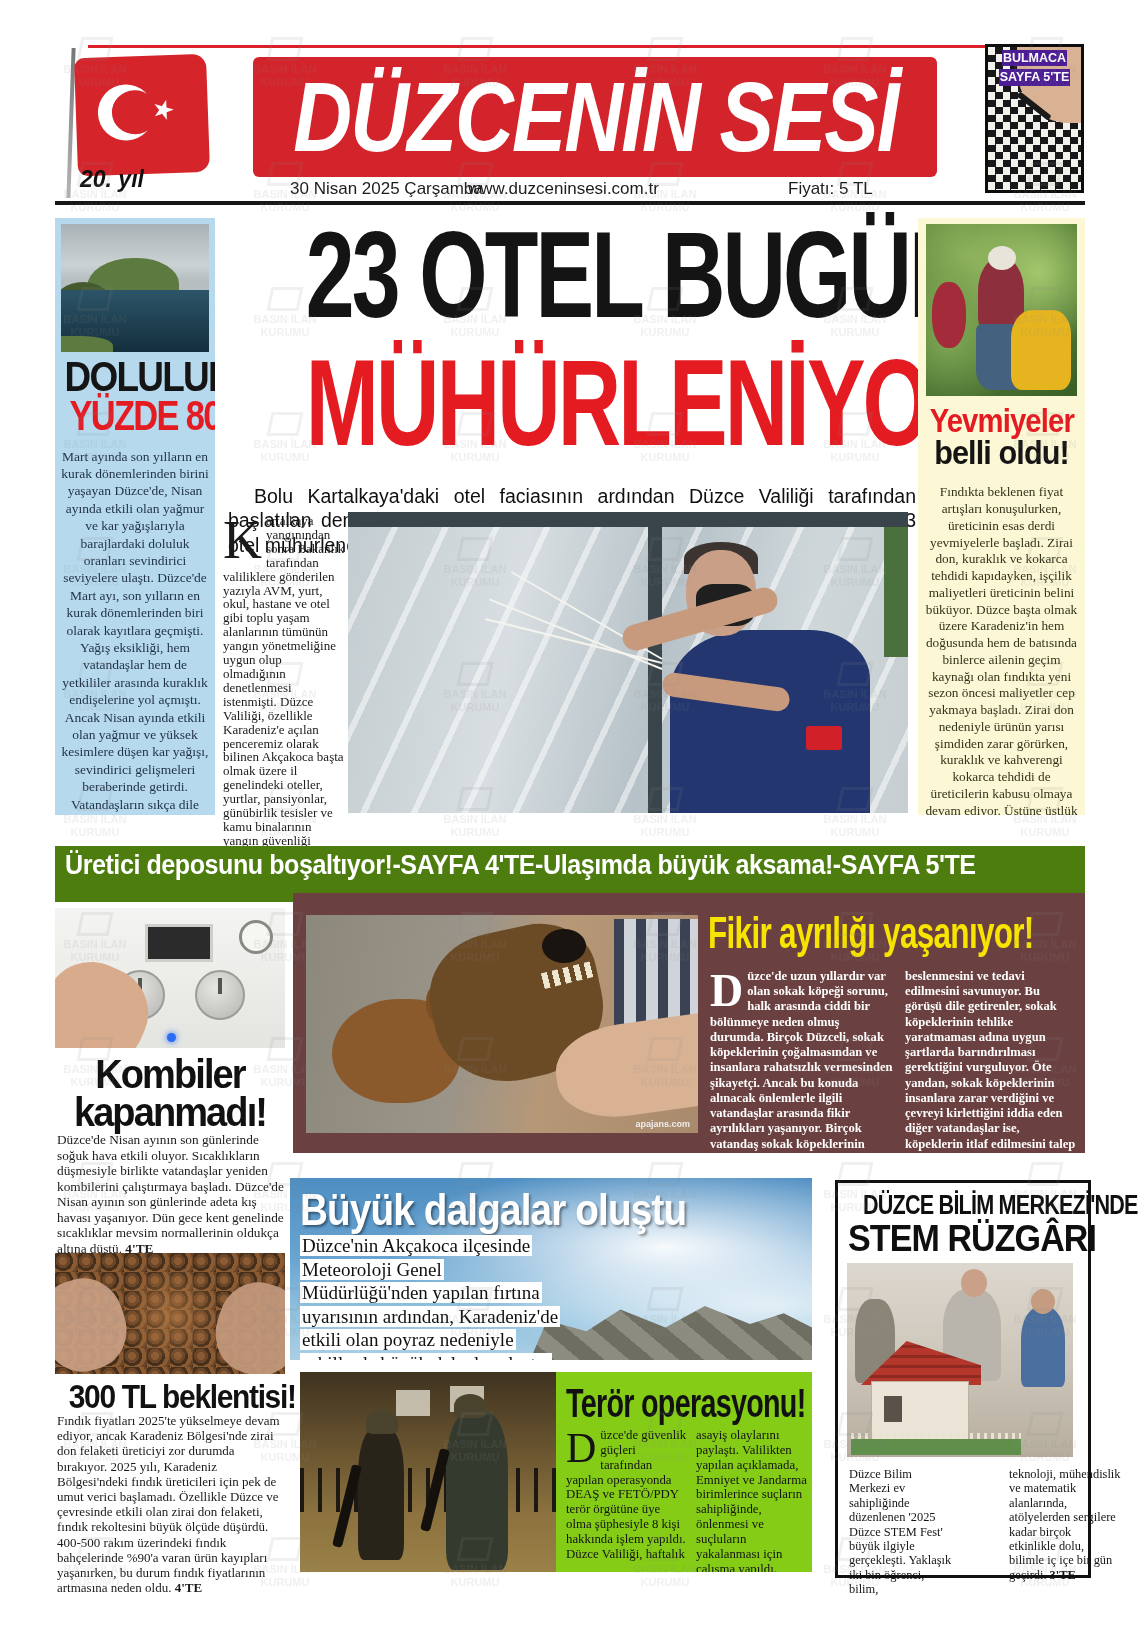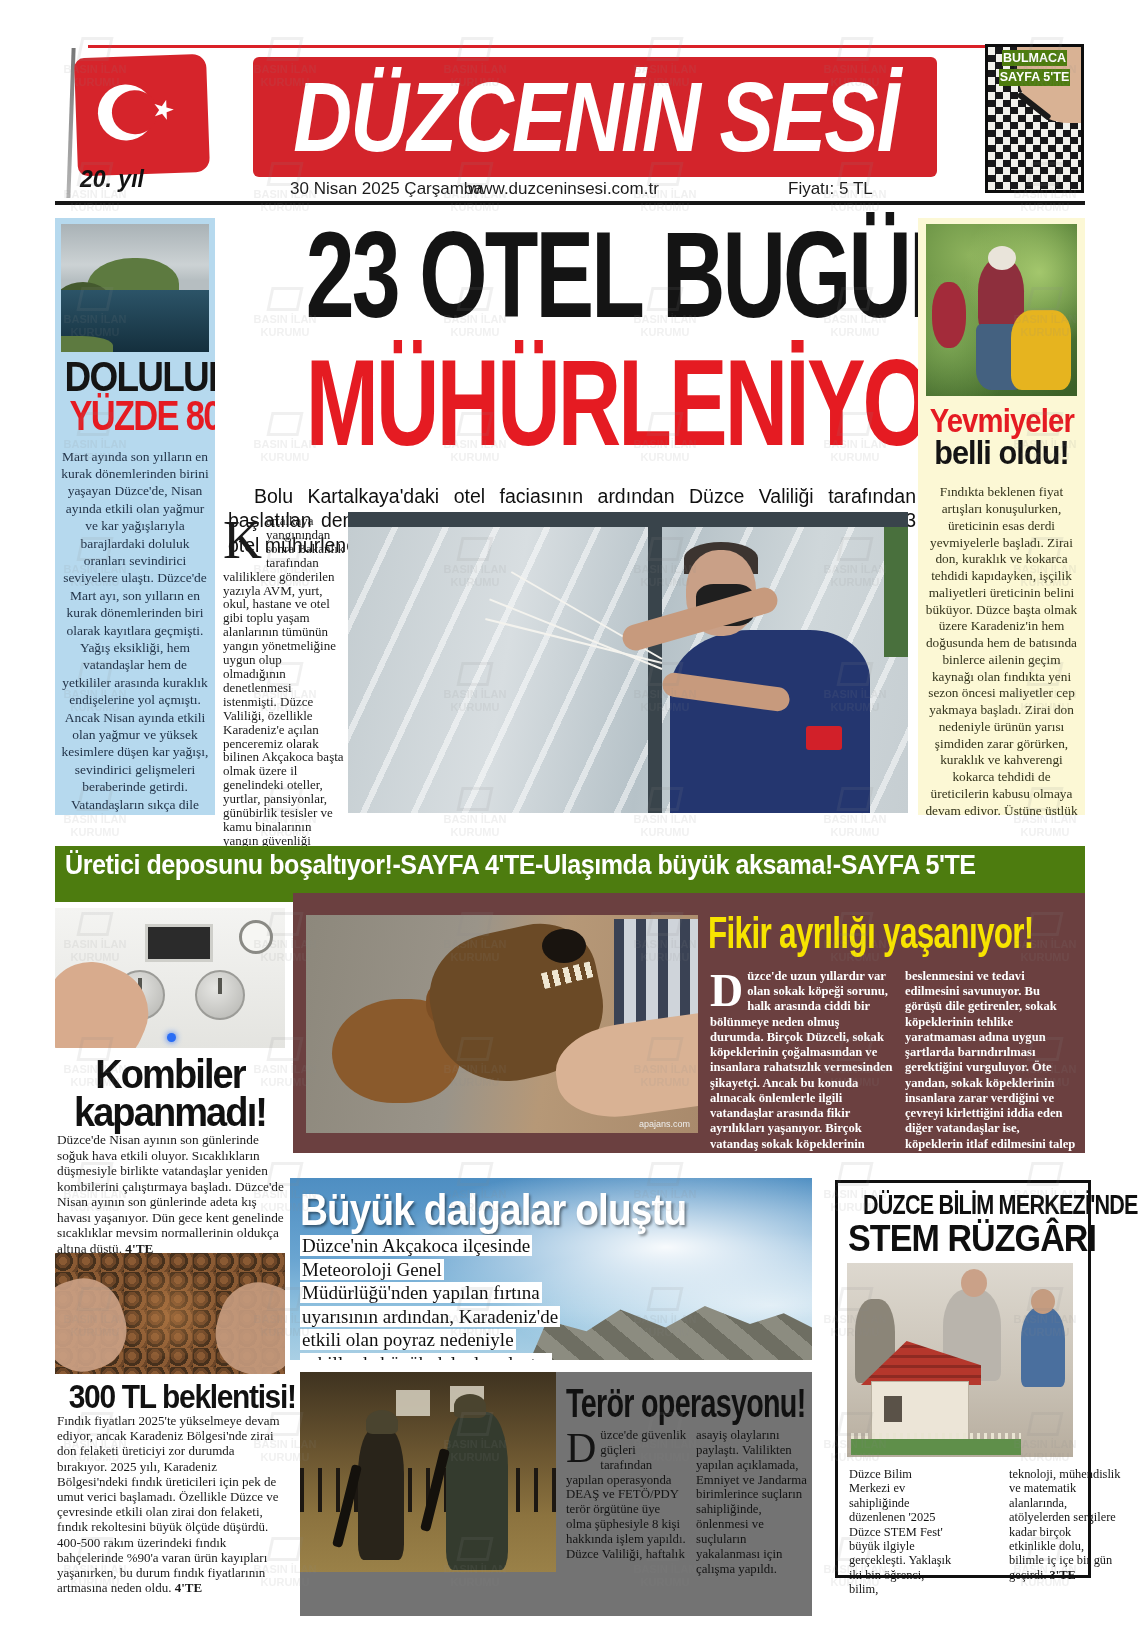--- a/index.html
+++ b/index.html
@@ -19,21 +19,21 @@
   .masthead-box{left:253px;top:57px;width:684px;height:120px;background:#d3242b;border-radius:6px;
                 display:flex;align-items:center;justify-content:center;}
   .masthead-title{font-style:italic;font-weight:700;font-size:84px;color:#fff;letter-spacing:-2px;
                   white-space:nowrap;transform:scale(.97,1.18);}
   .bulmaca-box{left:985px;top:44px;width:93px;height:143px;border:3px solid #0d0d0d;background:#e8e4da;overflow:hidden;}
   .bulmaca-photo{position:absolute;inset:0;
       background:repeating-conic-gradient(#18181a 0% 25%, #f2f1ec 0% 50%) 0 0/15px 15px;}
   .bulmaca-hand{position:absolute;right:-14px;top:-8px;width:78px;height:84px;background:#d9b294;border-radius:0 0 0 65%;}
   .bulmaca-pen{position:absolute;left:26px;top:56px;width:40px;height:6px;background:#1a1a1a;transform:rotate(38deg);border-radius:2px;}
   .bulmaca-chip{position:relative;z-index:2;display:block;width:max-content;margin:3px auto 0;
-      background:#4d7c0f;color:#fff;font-weight:700;font-size:12.5px;line-height:1.3;padding:0 1px;white-space:nowrap;}
+      background:#4c1d95;color:#fff;font-weight:700;font-size:12.5px;line-height:1.3;padding:0 1px;white-space:nowrap;}
   .date-item{top:179px;font-size:17px;color:#1c1c1c;}
   .d-date{left:290px;} .d-site{left:468px;width:256px;text-align:left;} .d-price{left:788px;}
   .header-rule{left:55px;top:201px;width:1030px;height:4px;background:#161616;}
   
   .panel{overflow:hidden;}
   .doluluk-panel{left:55px;top:218px;width:160px;height:597px;background:#b6d9ee;}
   .doluluk-photo{position:absolute;left:6px;top:6px;width:148px;height:128px;background:linear-gradient(#a9b2b6,#ccd2d4 32%,#b6bec1 44%);overflow:hidden;}
   .lake-water{position:absolute;left:0;bottom:0;width:100%;height:62px;background:linear-gradient(#2c5468,#142f3d);}
   .lake-hill{position:absolute;left:26px;top:34px;width:92px;height:58px;background:#5d7a40;border-radius:50% 45% 40% 45%;}
   .lake-hill2{position:absolute;left:-8px;top:58px;width:60px;height:46px;background:#44592e;border-radius:50%;}
@@ -83,21 +83,21 @@
   .yev-t2{top:217px;font-size:34px;color:#141414;transform:scaleX(.9);}
   .yev-body{top:253px;left:6px;width:155px;font-family:"Liberation Serif",serif;font-size:13.3px;line-height:1.26;
             text-align:center;color:#33331c;}
   
   .ticker{left:55px;top:846px;width:1030px;height:56px;background:#4d7c0f;}
   .ticker-text{position:absolute;left:10px;top:4px;font-size:27px;font-weight:700;color:#fff;
                white-space:nowrap;letter-spacing:-.5px;transform:scaleX(.93);transform-origin:left center;}
   
   .fikir-panel{left:293px;top:893px;width:792px;height:260px;background:#6b4040;}
   .fikir-photo{position:absolute;left:13px;top:22px;width:392px;height:218px;overflow:hidden;
-      background:linear-gradient(100deg,#8d887c 0%,#9a9489 40%,#b69877 62%,#a98a6c 100%);}
+      background:linear-gradient(100deg,#8d887c 0%,#9a9489 40%,#b69877 62%,#a98a6c 100%);font-weight:bold;}
   .dog1-body{position:absolute;left:26px;top:84px;width:128px;height:104px;background:#8a5a2c;border-radius:55% 40% 45% 50%;}
   .dog1-head{position:absolute;left:120px;top:62px;width:64px;height:52px;background:#7c4e24;border-radius:45%;}
   .dog1-mouth{position:absolute;left:156px;top:84px;width:34px;height:26px;background:#8f1414;clip-path:polygon(0 0,100% 35%,10% 100%);}
   .dog2-head{position:absolute;right:96px;top:14px;width:170px;height:150px;background:#6b4a26;border-radius:40% 35% 45% 45%;transform:rotate(-12deg);}
   .dog2-nose{position:absolute;right:112px;top:14px;width:44px;height:34px;background:#19140f;border-radius:50%;}
   .dog2-teeth{position:absolute;right:104px;top:52px;width:52px;height:16px;background:repeating-linear-gradient(90deg,#efe7d2 0 6px,rgba(0,0,0,0) 6px 11px);transform:rotate(-14deg);}
   .hand-arm{position:absolute;right:-8px;bottom:18px;width:150px;height:92px;background:#d9b294;border-radius:45% 0 0 45%;transform:rotate(-8deg);}
   .plaid{position:absolute;right:-12px;top:4px;width:96px;height:128px;
       background:repeating-linear-gradient(90deg,#3a4254 0 10px,#cfd4da 10px 22px),repeating-linear-gradient(0deg,rgba(58,66,84,.55) 0 10px,rgba(207,212,218,.55) 10px 22px);}
   .fikir-credit{position:absolute;right:8px;bottom:4px;font-size:9px;color:#eee;}
@@ -141,21 +141,21 @@
   .sea-rocks{position:absolute;left:46%;right:0;bottom:0;height:72px;
       background:repeating-linear-gradient(40deg,#6e6e62 0 16px,#8c8c80 16px 32px);
       clip-path:polygon(0 100%,6% 45%,20% 60%,32% 30%,48% 55%,62% 25%,78% 50%,90% 35%,100% 55%,100% 100%);}
   .dalg-title{position:absolute;left:10px;top:6px;font-size:45px;font-weight:700;color:#fff;white-space:nowrap;
       letter-spacing:-1px;transform:scaleX(.86);transform-origin:left center;text-shadow:2px 2px 3px rgba(0,0,0,.45);}
   .dalg-body{position:absolute;left:10px;top:56px;width:268px;font-family:"Liberation Serif",serif;
       font-size:19px;line-height:1.24;color:#101010;margin:0;}
   .hl{background:#fff;padding:0 2px;box-decoration-break:clone;-webkit-box-decoration-break:clone;}
   .dalg-ref{display:table;margin-top:3px;font-weight:400;background:#fff;padding:0 3px;}
   
-  .teror-panel{left:300px;top:1372px;width:512px;height:244px;background:#737373;overflow:hidden;}
+  .teror-panel{left:300px;top:1372px;width:512px;height:200px;background:#84cc16;overflow:hidden;}
   .teror-photo{position:absolute;left:0;top:0;width:256px;height:200px;overflow:hidden;
       background:linear-gradient(180deg,#3f3320 0%,#6a5530 40%,#8c733f 72%,#9a8148 100%);}
   .tp-window{position:absolute;width:34px;height:26px;background:#d8d2c2;opacity:.85;}
   .tp-w1{left:96px;top:18px;} .tp-w2{left:150px;top:14px;}
   .tp-rail{position:absolute;left:0;right:0;top:96px;height:44px;
       background:repeating-linear-gradient(90deg,#1d1812 0 4px,rgba(0,0,0,0) 4px 18px);}
   .soldier{position:absolute;background:#29241a;border-radius:35% 35% 12% 12%;}
   .sold1{left:58px;top:56px;width:46px;height:132px;}
   .sold2{left:146px;top:40px;width:62px;height:158px;background:#343b2e;}
   .helmet{position:absolute;left:8px;top:-18px;width:32px;height:24px;background:#4a442f;border-radius:50% 50% 20% 20%;}

